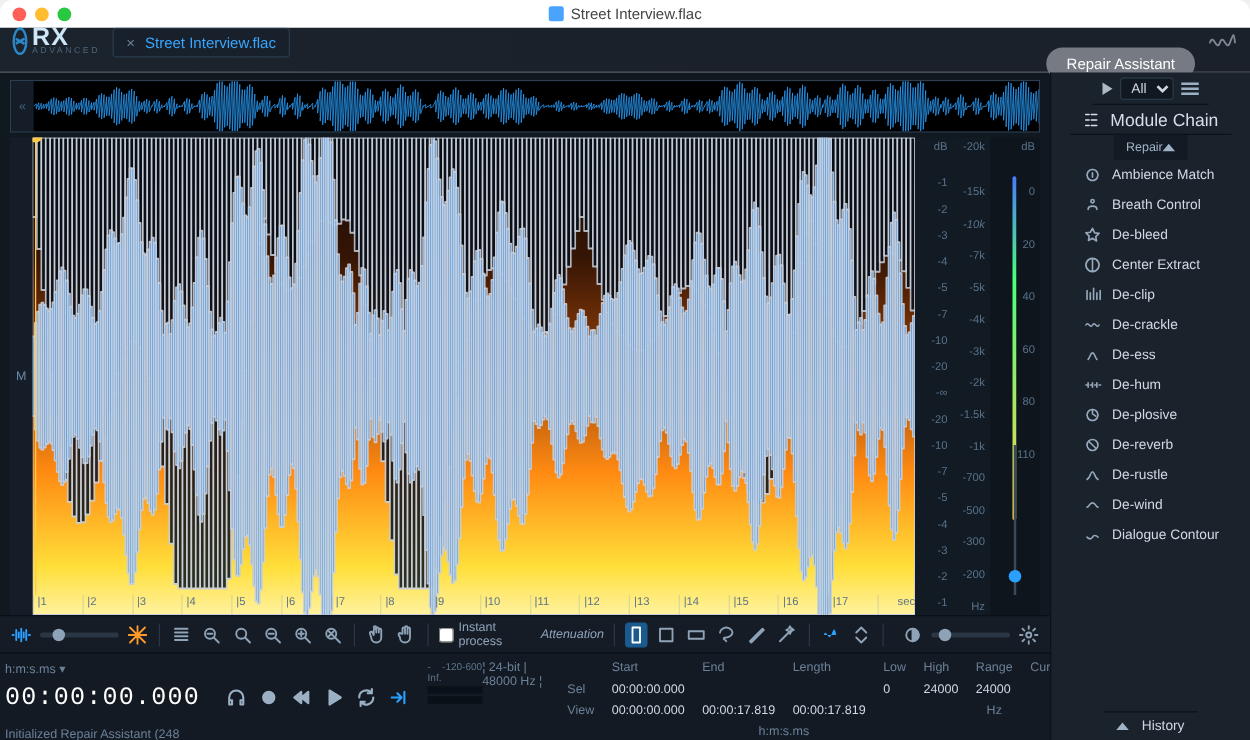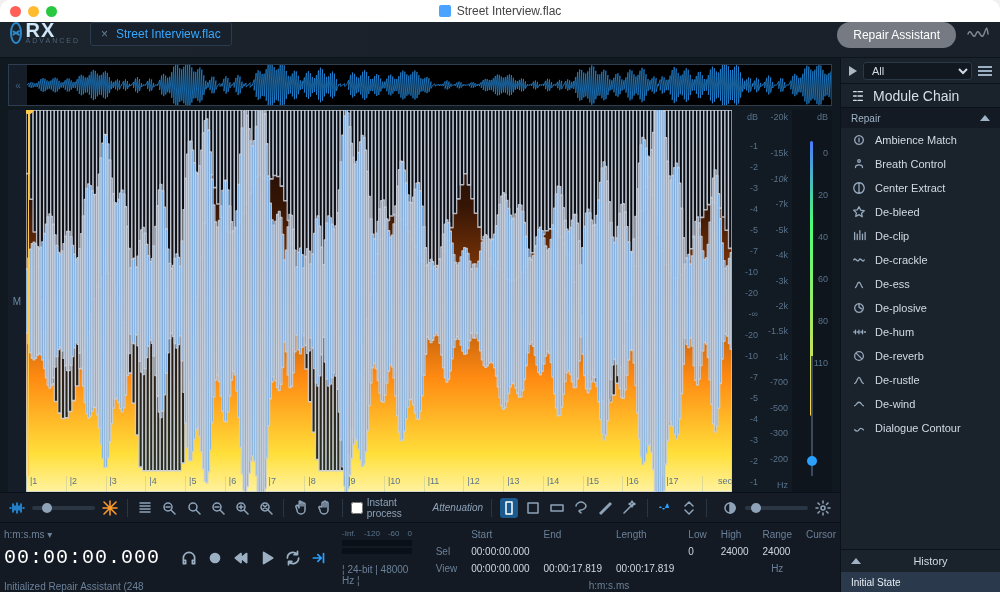--- a/index.html
+++ b/index.html
@@ -39,21 +39,21 @@
   .logosub { font-size:7px; color:#4c6478; letter-spacing:2px; }
   .tab {
     background:#17202b; border:1px solid #2a3b4d; border-radius:3px;
     height:24px; display:flex; align-items:center; gap:8px; padding:0 10px; font-size:12px;
     color:#39a7ff;
   }
   .tab .x { color:#6b8099; cursor:pointer; }
   .headspacer { flex:1; }
   .repair-btn {
     background:#757a83; color:#fff; padding:6px 16px; border-radius:14px;
-    font-size:12px; border:none;
+    font-size:12px; border:none;margin-top:16px;
   }
   .waveicon { width:24px; height:24px; }
   .waveicon svg { stroke:#808792; }
 
   .main { display:flex; height: calc(592px - 22px - 36px); background:#101820; }
 
   .left { flex:1; display:flex; flex-direction:column; min-width:0; }
 
   
   .overview { height:42px; background:#0d141c; border:1px solid #2d3e50; margin:6px 8px 0 8px; position:relative; display:flex; align-items:stretch; }
@@ -114,21 +114,21 @@
 
   .levelmini { width:70px; position:relative; }
   .levelmini .scale { display:flex; justify-content:space-between; font-size:8px; color:#5b748b; }
   .levelmini .bars { height:6px; background:#0a1017; margin-top:2px; }
 
   .gridcol3 { display:grid; grid-template-columns:auto auto auto auto; column-gap:14px; row-gap:6px; font-size:10px; align-content:start;}
   .gridcol3 .h { color:#6b8099; }
   .gridcol3 .v { color:#cfd8e3; }
 
   
-  .sidebar { width:160px; background:#1a222c; display:flex; flex-direction:column; border-left:1px solid #0c1219; }
+  .sidebar { width:160px; background:#1a222c; display:flex; flex-direction:column; border-left:1px solid #0c1219;align-items:center; }
   .sb-play { height:26px; display:flex; align-items:center; gap:6px; padding:0 8px; border-bottom:1px solid #0c1219; }
   .sb-play .tri { width:0;height:0;border-left:8px solid #aeb9c6;border-top:5px solid transparent;border-bottom:5px solid transparent;}
   .sb-play select { flex:1; background:#11181f; border:1px solid #2a3948; color:#cfd8e3; font-size:11px; height:18px; border-radius:3px; padding:0 4px;}
   .sb-play .ham { display:flex; flex-direction:column; gap:2px; }
   .sb-play .ham span { width:14px; height:2px; background:#9cb0c4; }
 
   .sb-chain { height:24px; display:flex; align-items:center; gap:8px; padding:0 10px; color:#d7dfea; font-size:14px; border-bottom:1px solid #0c1219;}
   .sb-cat { height:20px; display:flex; align-items:center; justify-content:space-between; padding:0 10px; background:#131a23; color:#9fb3c7; font-size:10px; }
   .sb-cat .tri { width:0;height:0;border-left:5px solid transparent;border-right:5px solid transparent;border-bottom:6px solid #9fb3c7;}
   .sb-list { flex:1; overflow:auto; }
@@ -1056,21 +1056,21 @@
               <path d="M3 8a5 5 0 0 1 9-3M13 8a5 5 0 0 1-9 3M12 2v3h-3M4 14v-3h3"></path>
             </svg>
           </div>
         <div class="btn" style="color:#2aa0ff">
             <svg viewBox="0 0 16 16">
               <path d="M3 8h7m0 0L7 5m3 3l-3 3M12 4v8"></path>
             </svg>
           </div>
       </div>
 
-      <div style="display:flex;flex-direction:column;justify-content:space-between;">
+      <div style="display:flex;flex-direction:row;justify-content:space-between;">
         <div class="levelmini">
           <div class="scale">
             <span>-Inf.</span>
             <span>-120</span>
             <span>-60</span>
             <span>0</span>
           </div>
           <div class="bars"></div>
           <div class="bars"></div>
         </div>
@@ -1147,72 +1147,72 @@
           <span class="ic">
             <svg viewBox="0 0 16 16">
               <path d="M4 12c0-4 8-4 8 0M8 3c-2 0-2 3 0 3s2-3 0-3"></path>
             </svg>
           </span>
           <span>Breath Control</span>
         </div>
         <div class="sb-item">
           <span class="ic">
             <svg viewBox="0 0 16 16">
+              <path d="M8 2l2 4 4 .5-3 3 .7 4L8 11l-3.7 2 .7-4-3-3 4-.5z"></path>
+            </svg>
+          </span>
+          <span>De-bleed</span>
+        </div>
+        <div class="sb-item">
+          <span class="ic">
+            <svg viewBox="0 0 16 16">
               <path d="M8 2a6 6 0 1 0 .01 0zM8 2v12"></path>
             </svg>
           </span>
           <span>Center Extract</span>
         </div>
         <div class="sb-item">
           <span class="ic">
             <svg viewBox="0 0 16 16">
-              <path d="M8 2l2 4 4 .5-3 3 .7 4L8 11l-3.7 2 .7-4-3-3 4-.5z"></path>
+              <path d="M3 12V4m3 8V6m3 6V2m3 10V6m3 6V4"></path>
             </svg>
           </span>
-          <span>De-bleed</span>
+          <span>De-clip</span>
         </div>
         <div class="sb-item">
           <span class="ic">
             <svg viewBox="0 0 16 16">
-              <path d="M3 12V4m3 8V6m3 6V2m3 10V6m3 6V4"></path>
+              <path d="M2 8c2-4 4 4 6 0s4 4 6 0"></path>
             </svg>
           </span>
-          <span>De-clip</span>
+          <span>De-crackle</span>
         </div>
         <div class="sb-item">
           <span class="ic">
             <svg viewBox="0 0 16 16">
-              <path d="M2 8c2-4 4 4 6 0s4 4 6 0"></path>
+              <path d="M4 12c2-2 2-6 4-6s2 4 4 6"></path>
             </svg>
           </span>
-          <span>De-crackle</span>
+          <span>De-ess</span>
         </div>
         <div class="sb-item">
           <span class="ic">
             <svg viewBox="0 0 16 16">
-              <path d="M4 12c2-2 2-6 4-6s2 4 4 6"></path>
+              <path d="M2 8h2m2 0h2m2 0h2m2 0h2M4 6v4m4-4v4m4-4v4"></path>
             </svg>
           </span>
-          <span>De-ess</span>
+          <span>De-hum</span>
         </div>
         <div class="sb-item">
           <span class="ic">
             <svg viewBox="0 0 16 16">
               <path d="M8 3v4l3 2M8 3a5 5 0 1 0 .01 0"></path>
             </svg>
           </span>
           <span>De-plosive</span>
-        </div>
-        <div class="sb-item">
-          <span class="ic">
-            <svg viewBox="0 0 16 16">
-              <path d="M2 8h2m2 0h2m2 0h2m2 0h2M4 6v4m4-4v4m4-4v4"></path>
-            </svg>
-          </span>
-          <span>De-hum</span>
         </div>
         <div class="sb-item">
           <span class="ic">
             <svg viewBox="0 0 16 16">
               <path d="M8 8m-5 0a5 5 0 1 0 10 0 5 5 0 1 0-10 0M5 5l6 6"></path>
             </svg>
           </span>
           <span>De-reverb</span>
         </div>
         <div class="sb-item">
@@ -1238,18 +1238,15 @@
             </svg>
           </span>
           <span>Dialogue Contour</span>
         </div>
       </div>
     <div class="history">
       <div class="h-head">
         <div class="arrow"></div>
         <span class="flex">History</span>
       </div>
-      <div class="h-row">
-          <span>Initial State</span>
-        </div>
     </div>
   </div>
 </div>
 
 </body></html>

